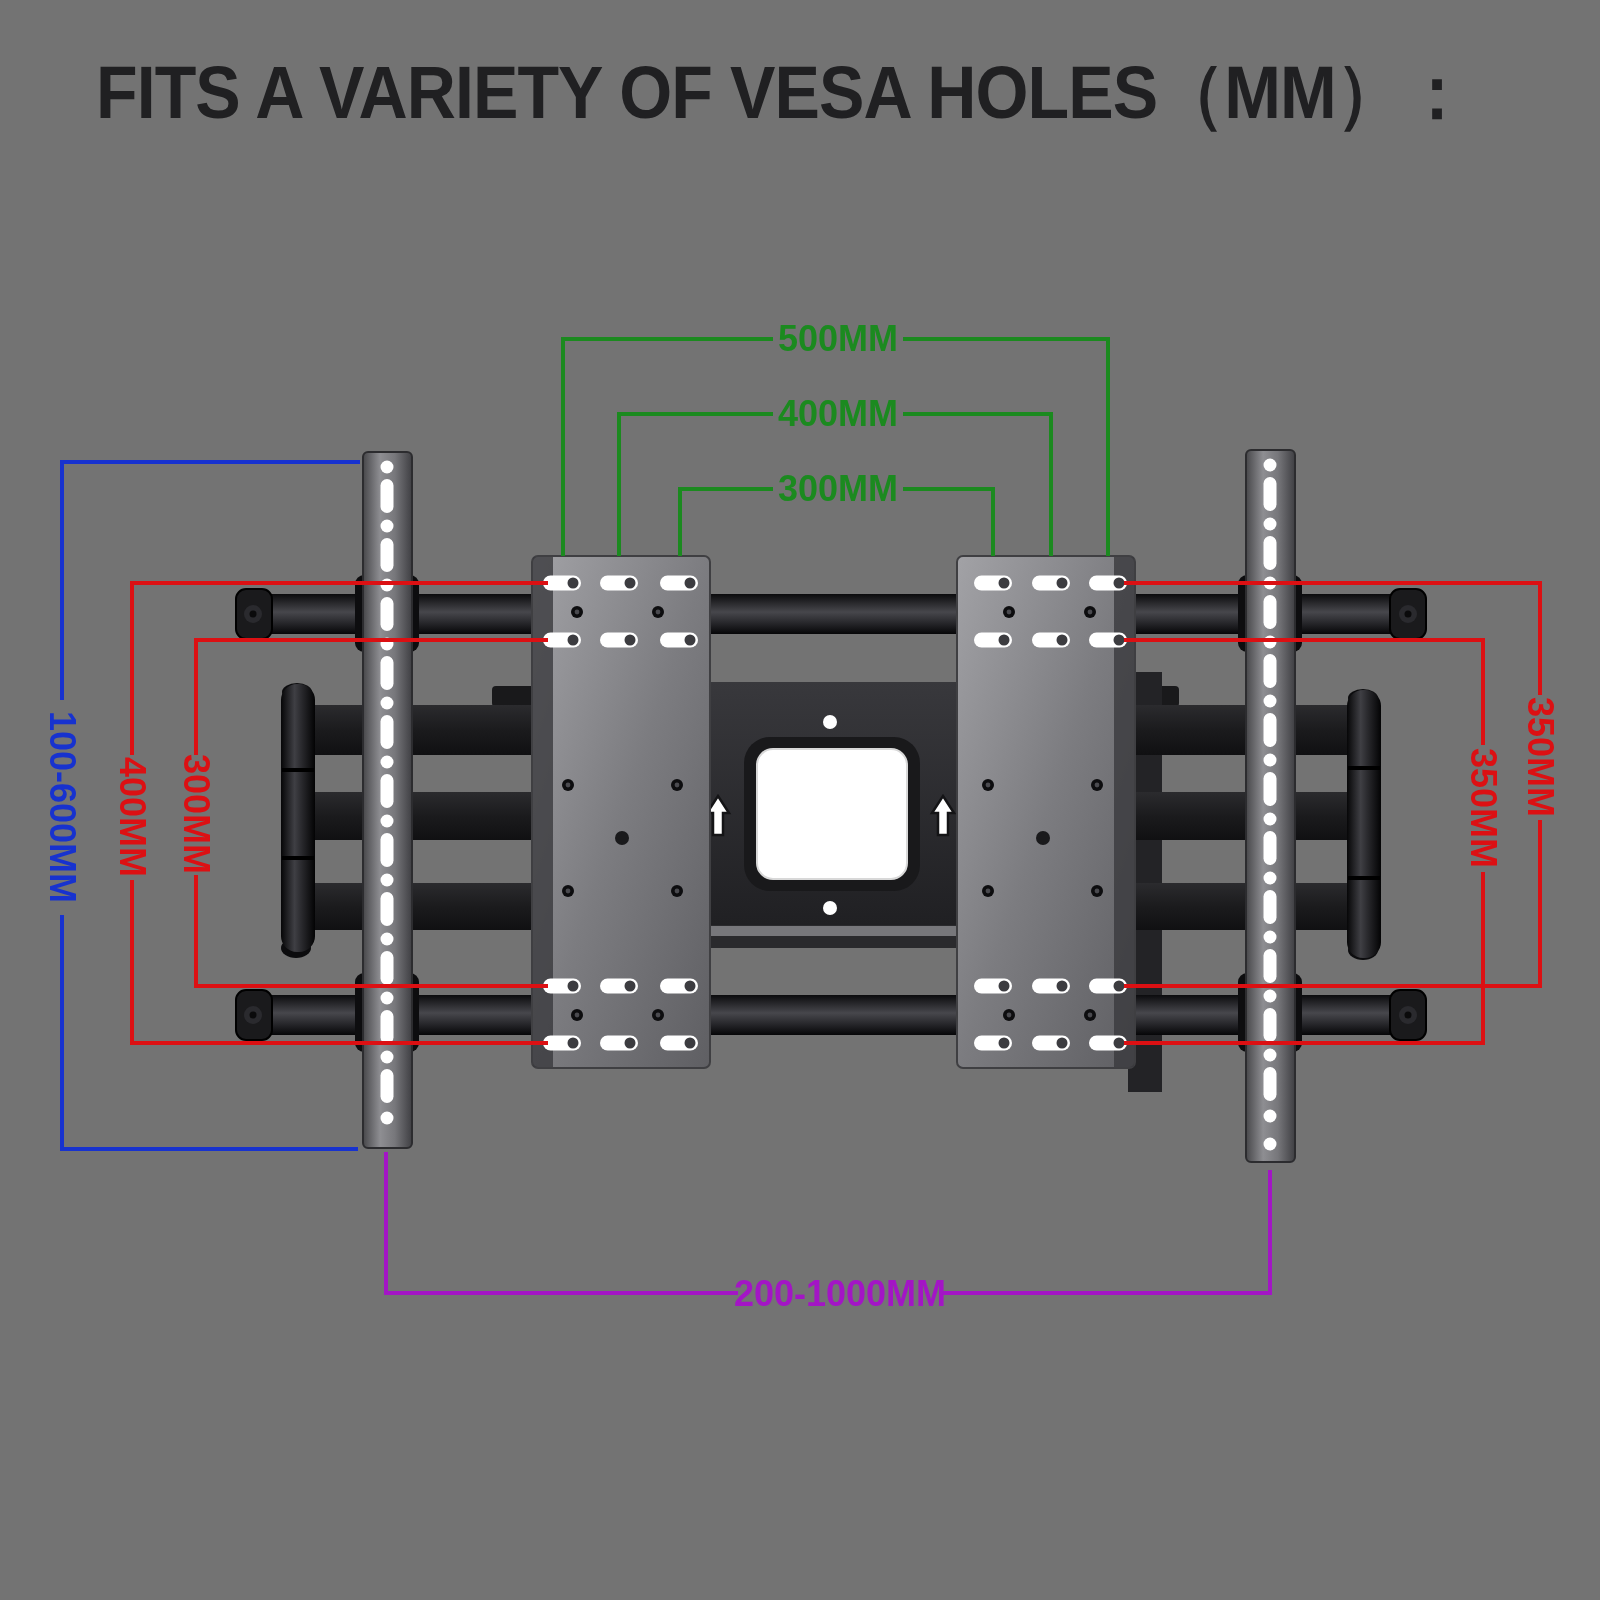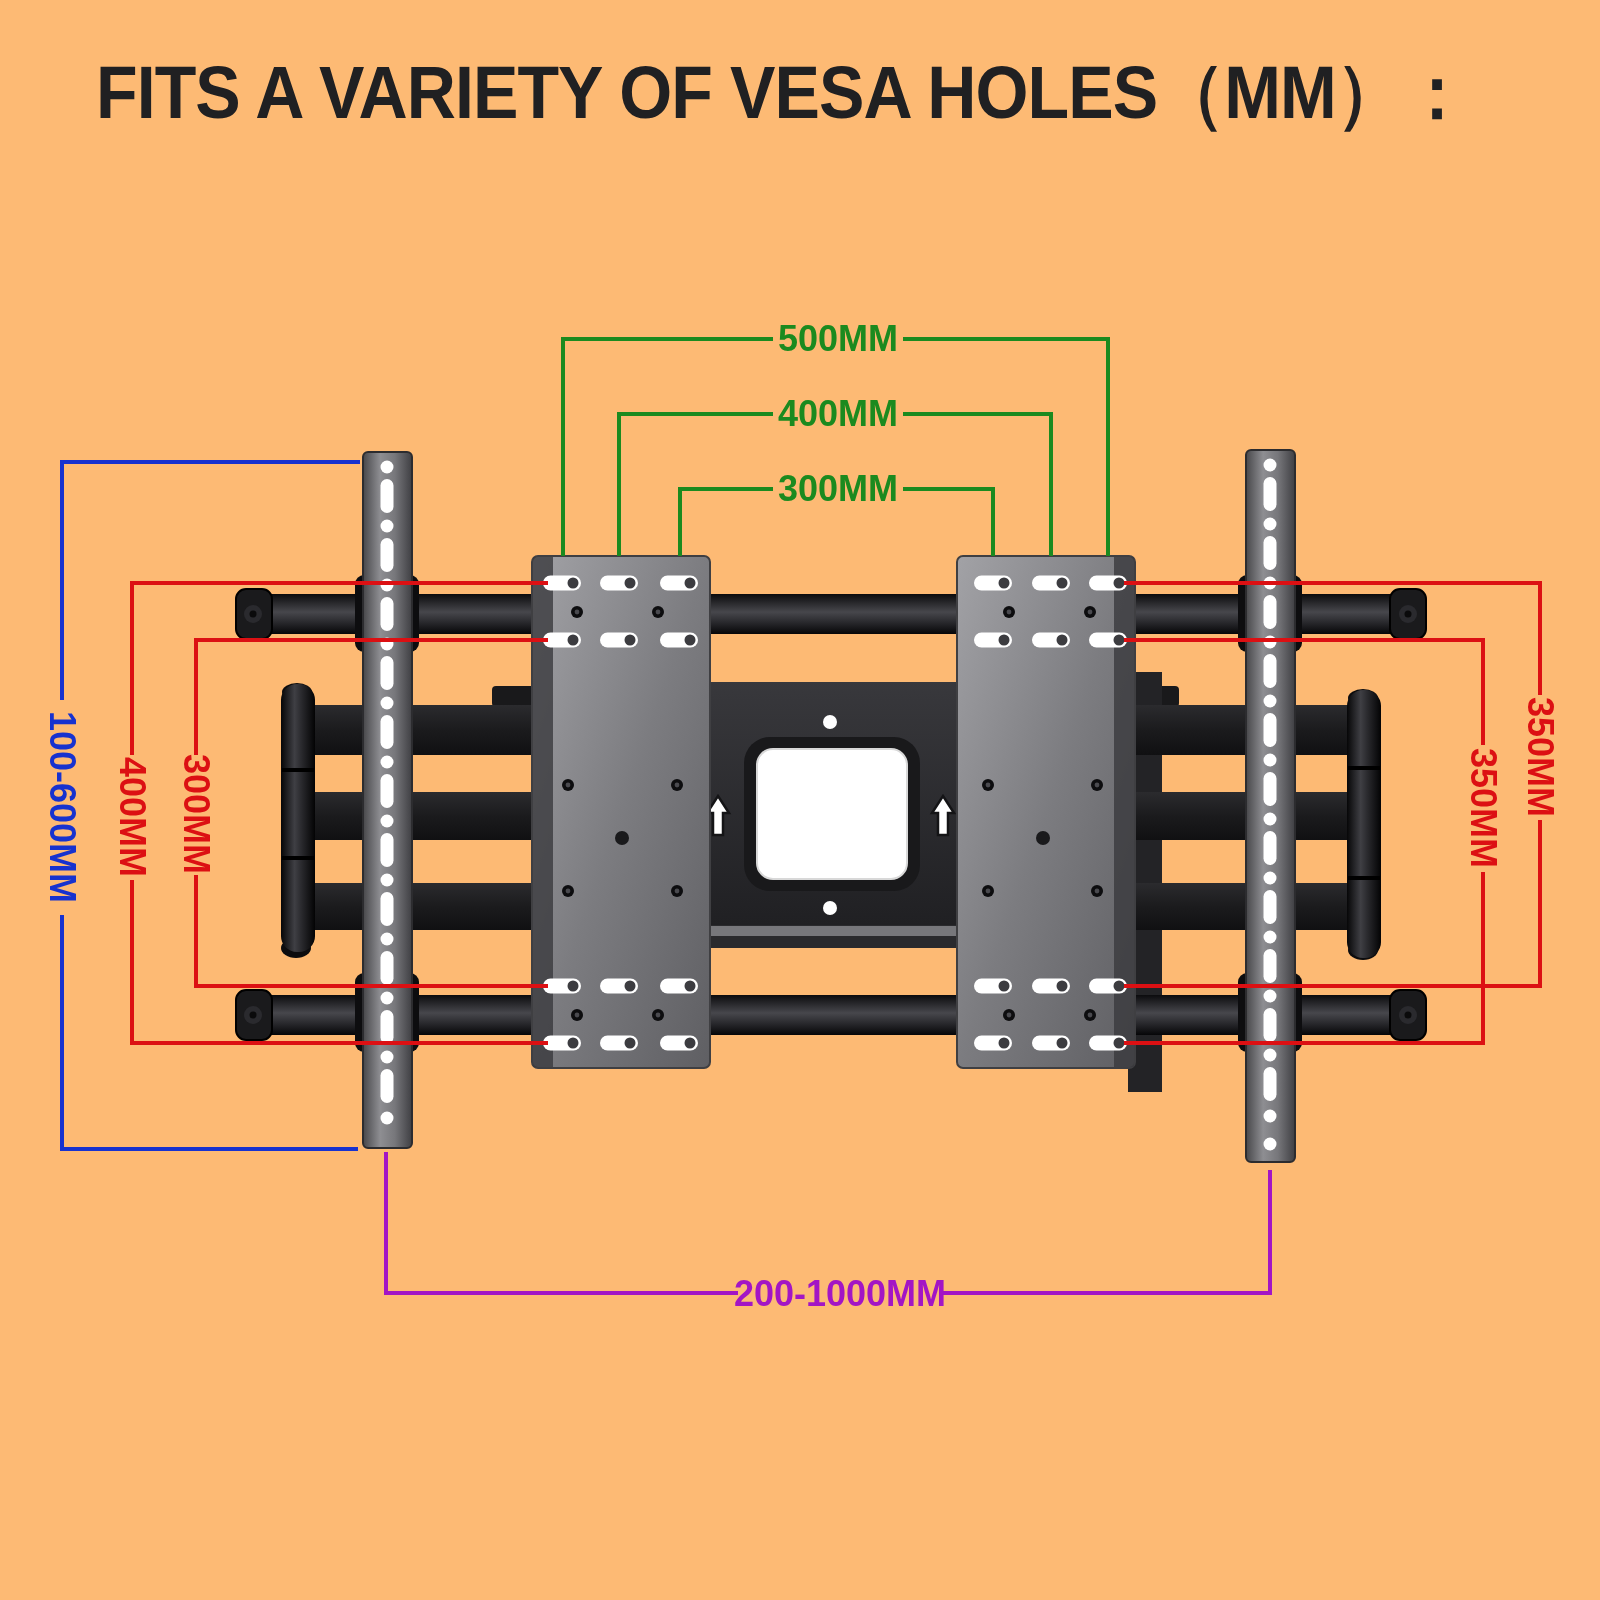--- a/index.html
+++ b/index.html
@@ -1,16 +1,16 @@
 <!DOCTYPE html>
 <html><head>
 <meta charset="utf-8">
 <style>
   html,body{margin:0;padding:0;background:#ffffff;}
-  .stage{position:relative;width:1600px;height:1600px;background:#fdba74;overflow:hidden;
+  .stage{position:relative;width:1600px;height:1600px;background:#737373;overflow:hidden;
          font-family:"Liberation Sans",sans-serif;}
   .title{position:absolute;left:96px;top:44px;margin:0;font-size:74px;font-weight:bold;
          letter-spacing:-1px;color:#202022;white-space:nowrap;
          transform:scaleX(0.92);transform-origin:left top;
          font-family:"Liberation Sans","DejaVu Sans",sans-serif;}
   svg{position:absolute;left:0;top:0;}
   .dimtext{font-family:"Liberation Sans",sans-serif;font-weight:bold;font-size:36px;}
 </style>
 </head>
 <body>

